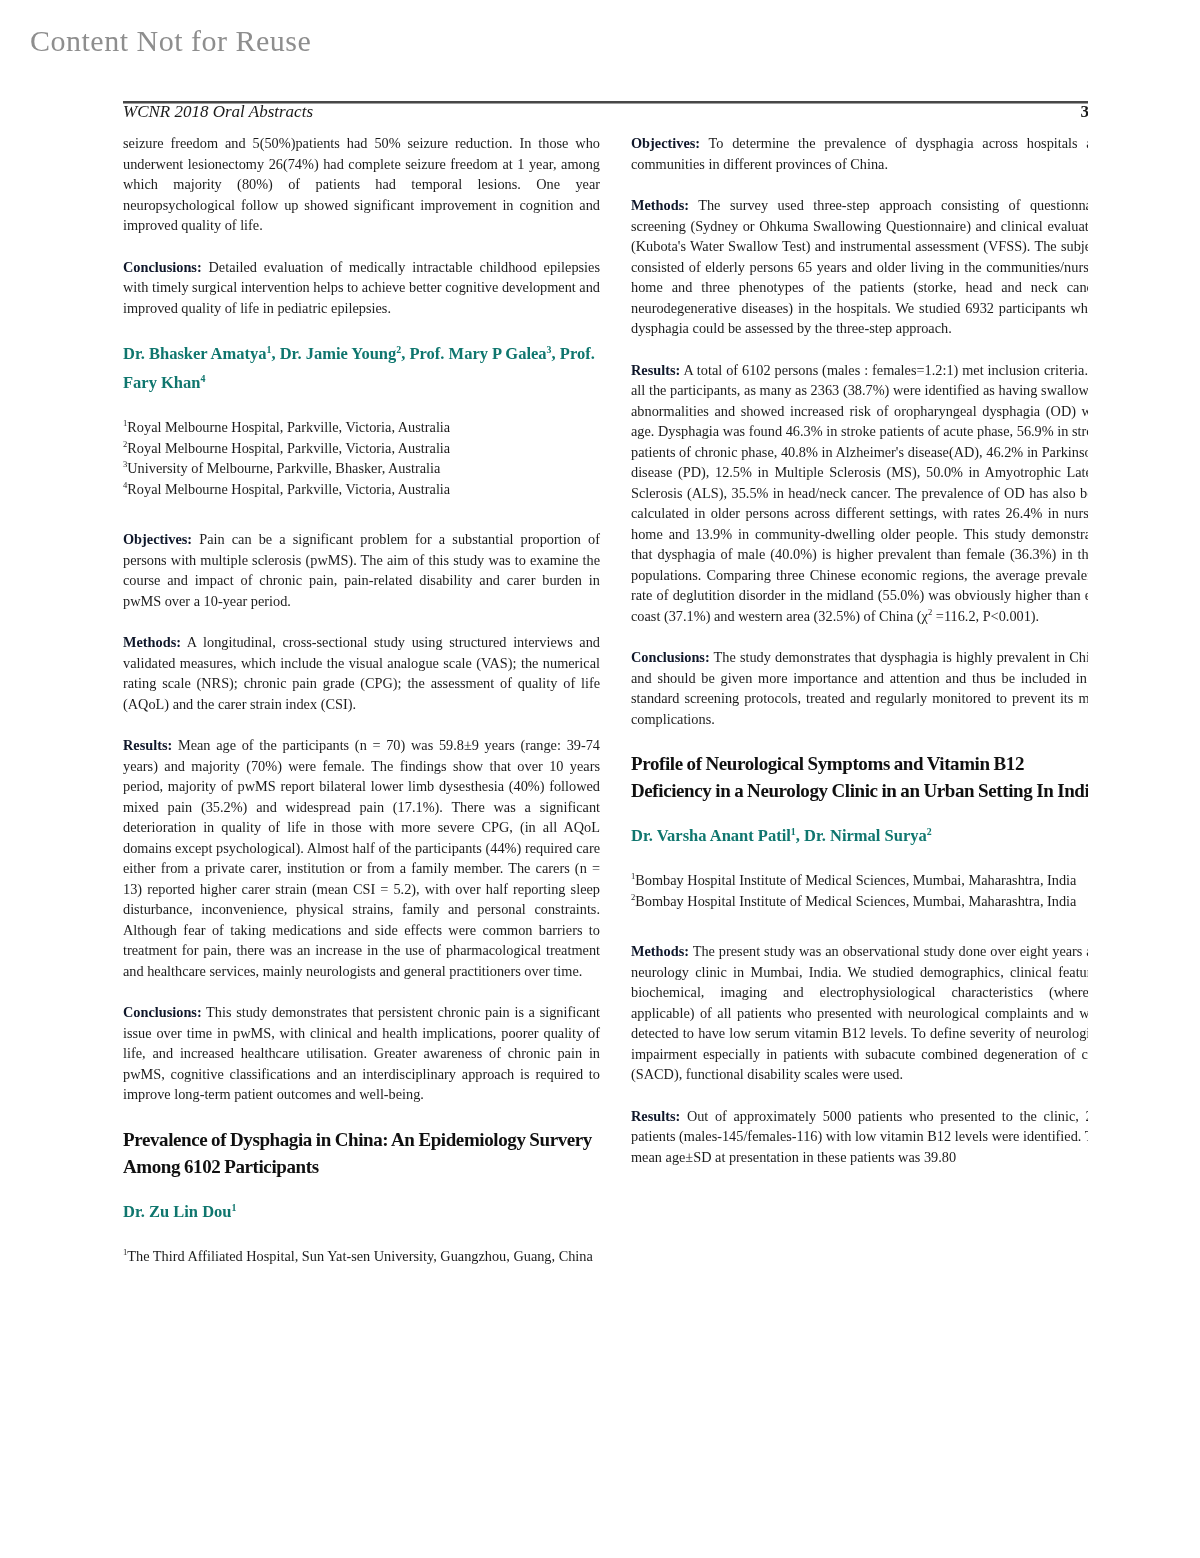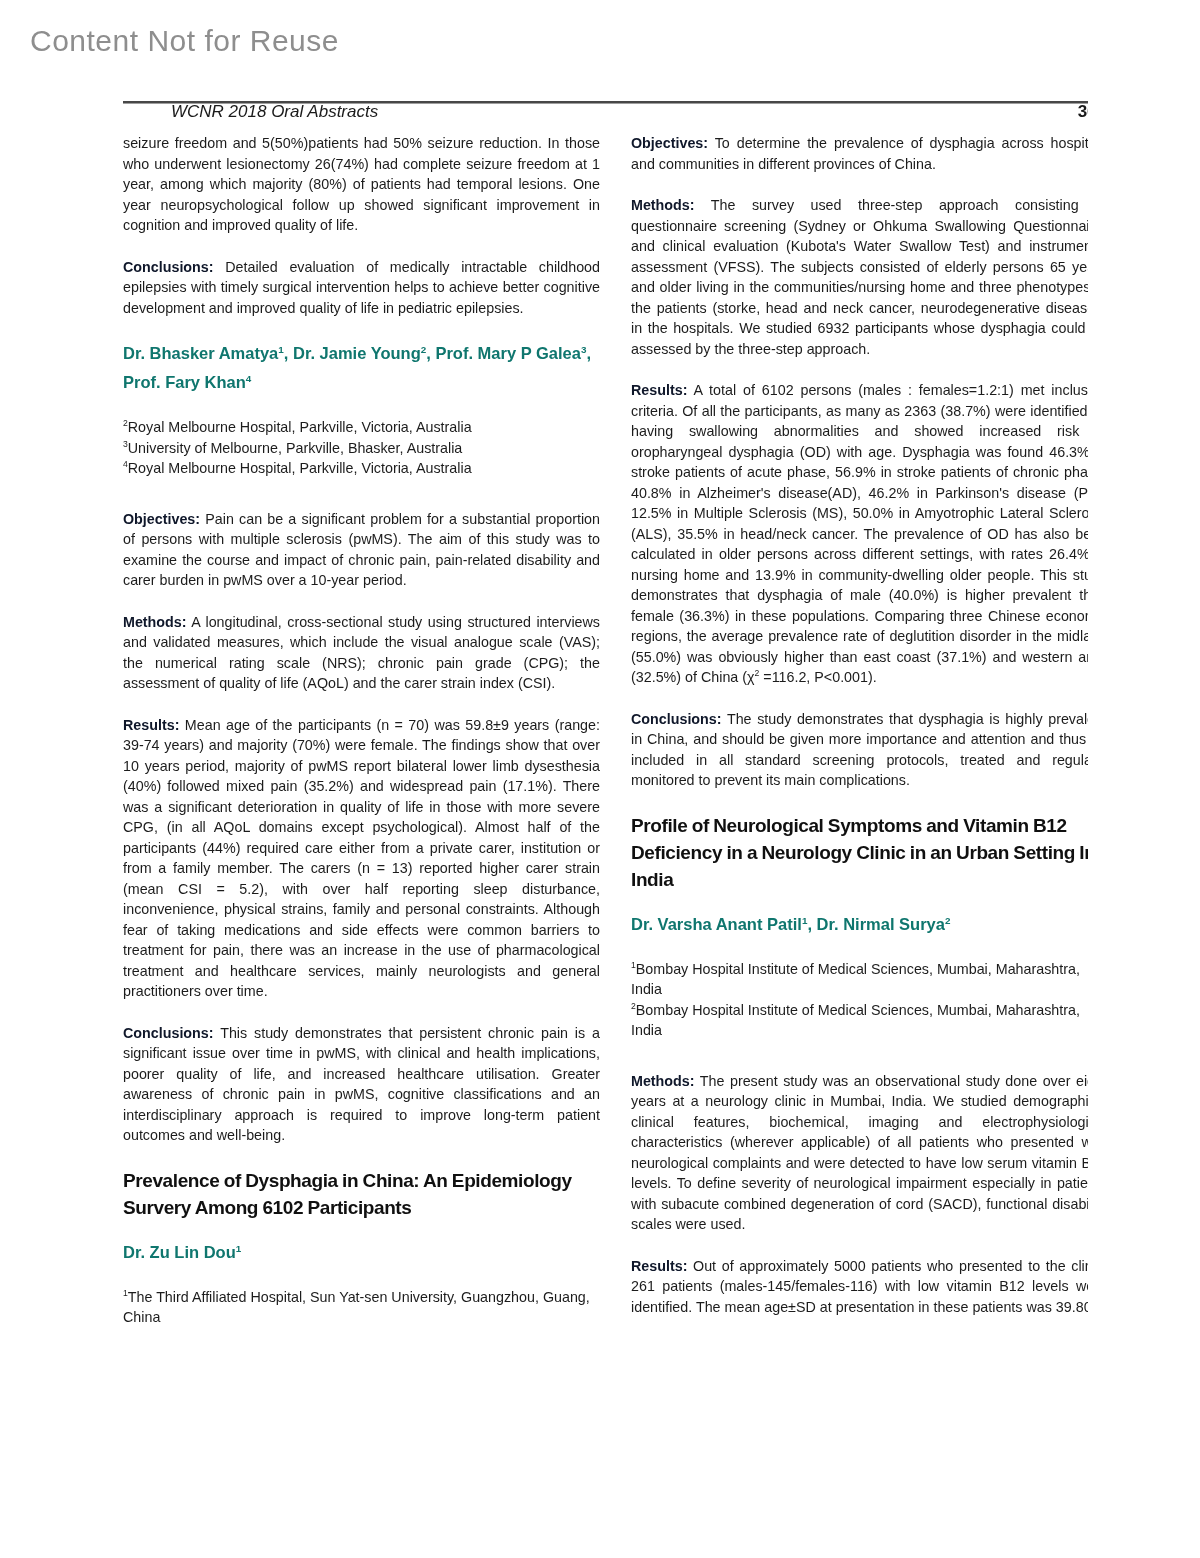--- a/index.html
+++ b/index.html
@@ -3,21 +3,21 @@
 <meta charset="utf-8">
 <style>
   * { box-sizing: border-box; }
   html, body { margin: 0; padding: 0; background: #ffffff; }
   .page {
     position: relative;
     width: 1088px;
     height: 1558px;
     background: #ffffff;
     overflow: hidden;
-    font-family: Liberation Sans, sans-serif;
+    font-family: Liberation Serif, serif;
     color: #1c1c1c;
   }
   .watermark {
     position: absolute;
     left: 30px;
     top: 24px;
     font-size: 30px;
     color: #8e8e8e;
     letter-spacing: 0.5px;
     white-space: nowrap;
@@ -26,21 +26,21 @@
     position: absolute;
     left: 123px;
     top: 74px;
     width: 983px;
     display: flex;
     justify-content: space-between;
     align-items: flex-end;
     font-size: 17px;
     color: #1a1a1a;
   }
-  .journal-title { font-style: italic; font-weight: 500; margin-left: 48px; }
+  .journal-title { font-style: italic; font-weight: 500; }
   .page-number { font-weight: 600; margin-top: 28px; }
   .header-rule {
     position: absolute;
     left: 123px;
     top: 101px;
     width: 983px;
     height: 3px;
     background: linear-gradient(to bottom, #474747 55%, #9e9e9e 55%);
   }
   .col {
@@ -102,20 +102,21 @@
   <div class="col col-left">
 
     <p class="para"><span>seizure freedom and 5(50%)patients had 50% seizure reduction. In those who underwent lesionectomy 26(74%) had complete seizure freedom at 1 year, among which majority (80%) of patients had temporal lesions. One year neuropsychological follow up showed significant improvement in cognition and improved quality of life.</span></p>
 
     <p class="para"><b class="plabel">Conclusions:</b><span> Detailed evaluation of medically intractable childhood epilepsies with timely surgical intervention helps to achieve better cognitive development and improved quality of life in pediatric epilepsies.</span></p>
 
 
     <p class="authors"><span>Dr. Bhasker Amatya</span><sup>1</sup><span>, </span><span>Dr. Jamie Young</span><sup>2</sup><span>, </span><span>Prof. Mary P Galea</span><sup>3</sup><span>, </span><span>Prof. Fary Khan</span><sup>4</sup></p>
 
     <div class="affils">
+      <div><sup>1</sup><span>Royal Melbourne Hospital, Parkville, Victoria, Australia</span></div>
       <div><sup>2</sup><span>Royal Melbourne Hospital, Parkville, Victoria, Australia</span></div>
       <div><sup>3</sup><span>University of Melbourne, Parkville, Bhasker, Australia</span></div>
       <div><sup>4</sup><span>Royal Melbourne Hospital, Parkville, Victoria, Australia</span></div>
     </div>
 
     <p class="para"><b class="plabel">Objectives:</b><span> Pain can be a significant problem for a substantial proportion of persons with multiple sclerosis (pwMS). The aim of this study was to examine the course and impact of chronic pain, pain-related disability and carer burden in pwMS over a 10-year period.</span></p>
 
     <p class="para"><b class="plabel">Methods:</b><span> A longitudinal, cross-sectional study using structured interviews and validated measures, which include the visual analogue scale (VAS); the numerical rating scale (NRS); chronic pain grade (CPG); the assessment of quality of life (AQoL) and the carer strain index (CSI).</span></p>
 
     <p class="para"><b class="plabel">Results:</b><span> Mean age of the participants (n = 70) was 59.8±9 years (range: 39-74 years) and majority (70%) were female. The findings show that over 10 years period, majority of pwMS report bilateral lower limb dysesthesia (40%) followed mixed pain (35.2%) and widespread pain (17.1%). There was a significant deterioration in quality of life in those with more severe CPG, (in all AQoL domains except psychological). Almost half of the participants (44%) required care either from a private carer, institution or from a family member. The carers (n = 13) reported higher carer strain (mean CSI = 5.2), with over half reporting sleep disturbance, inconvenience, physical strains, family and personal constraints. Although fear of taking medications and side effects were common barriers to treatment for pain, there was an increase in the use of pharmacological treatment and healthcare services, mainly neurologists and general practitioners over time.</span></p>

